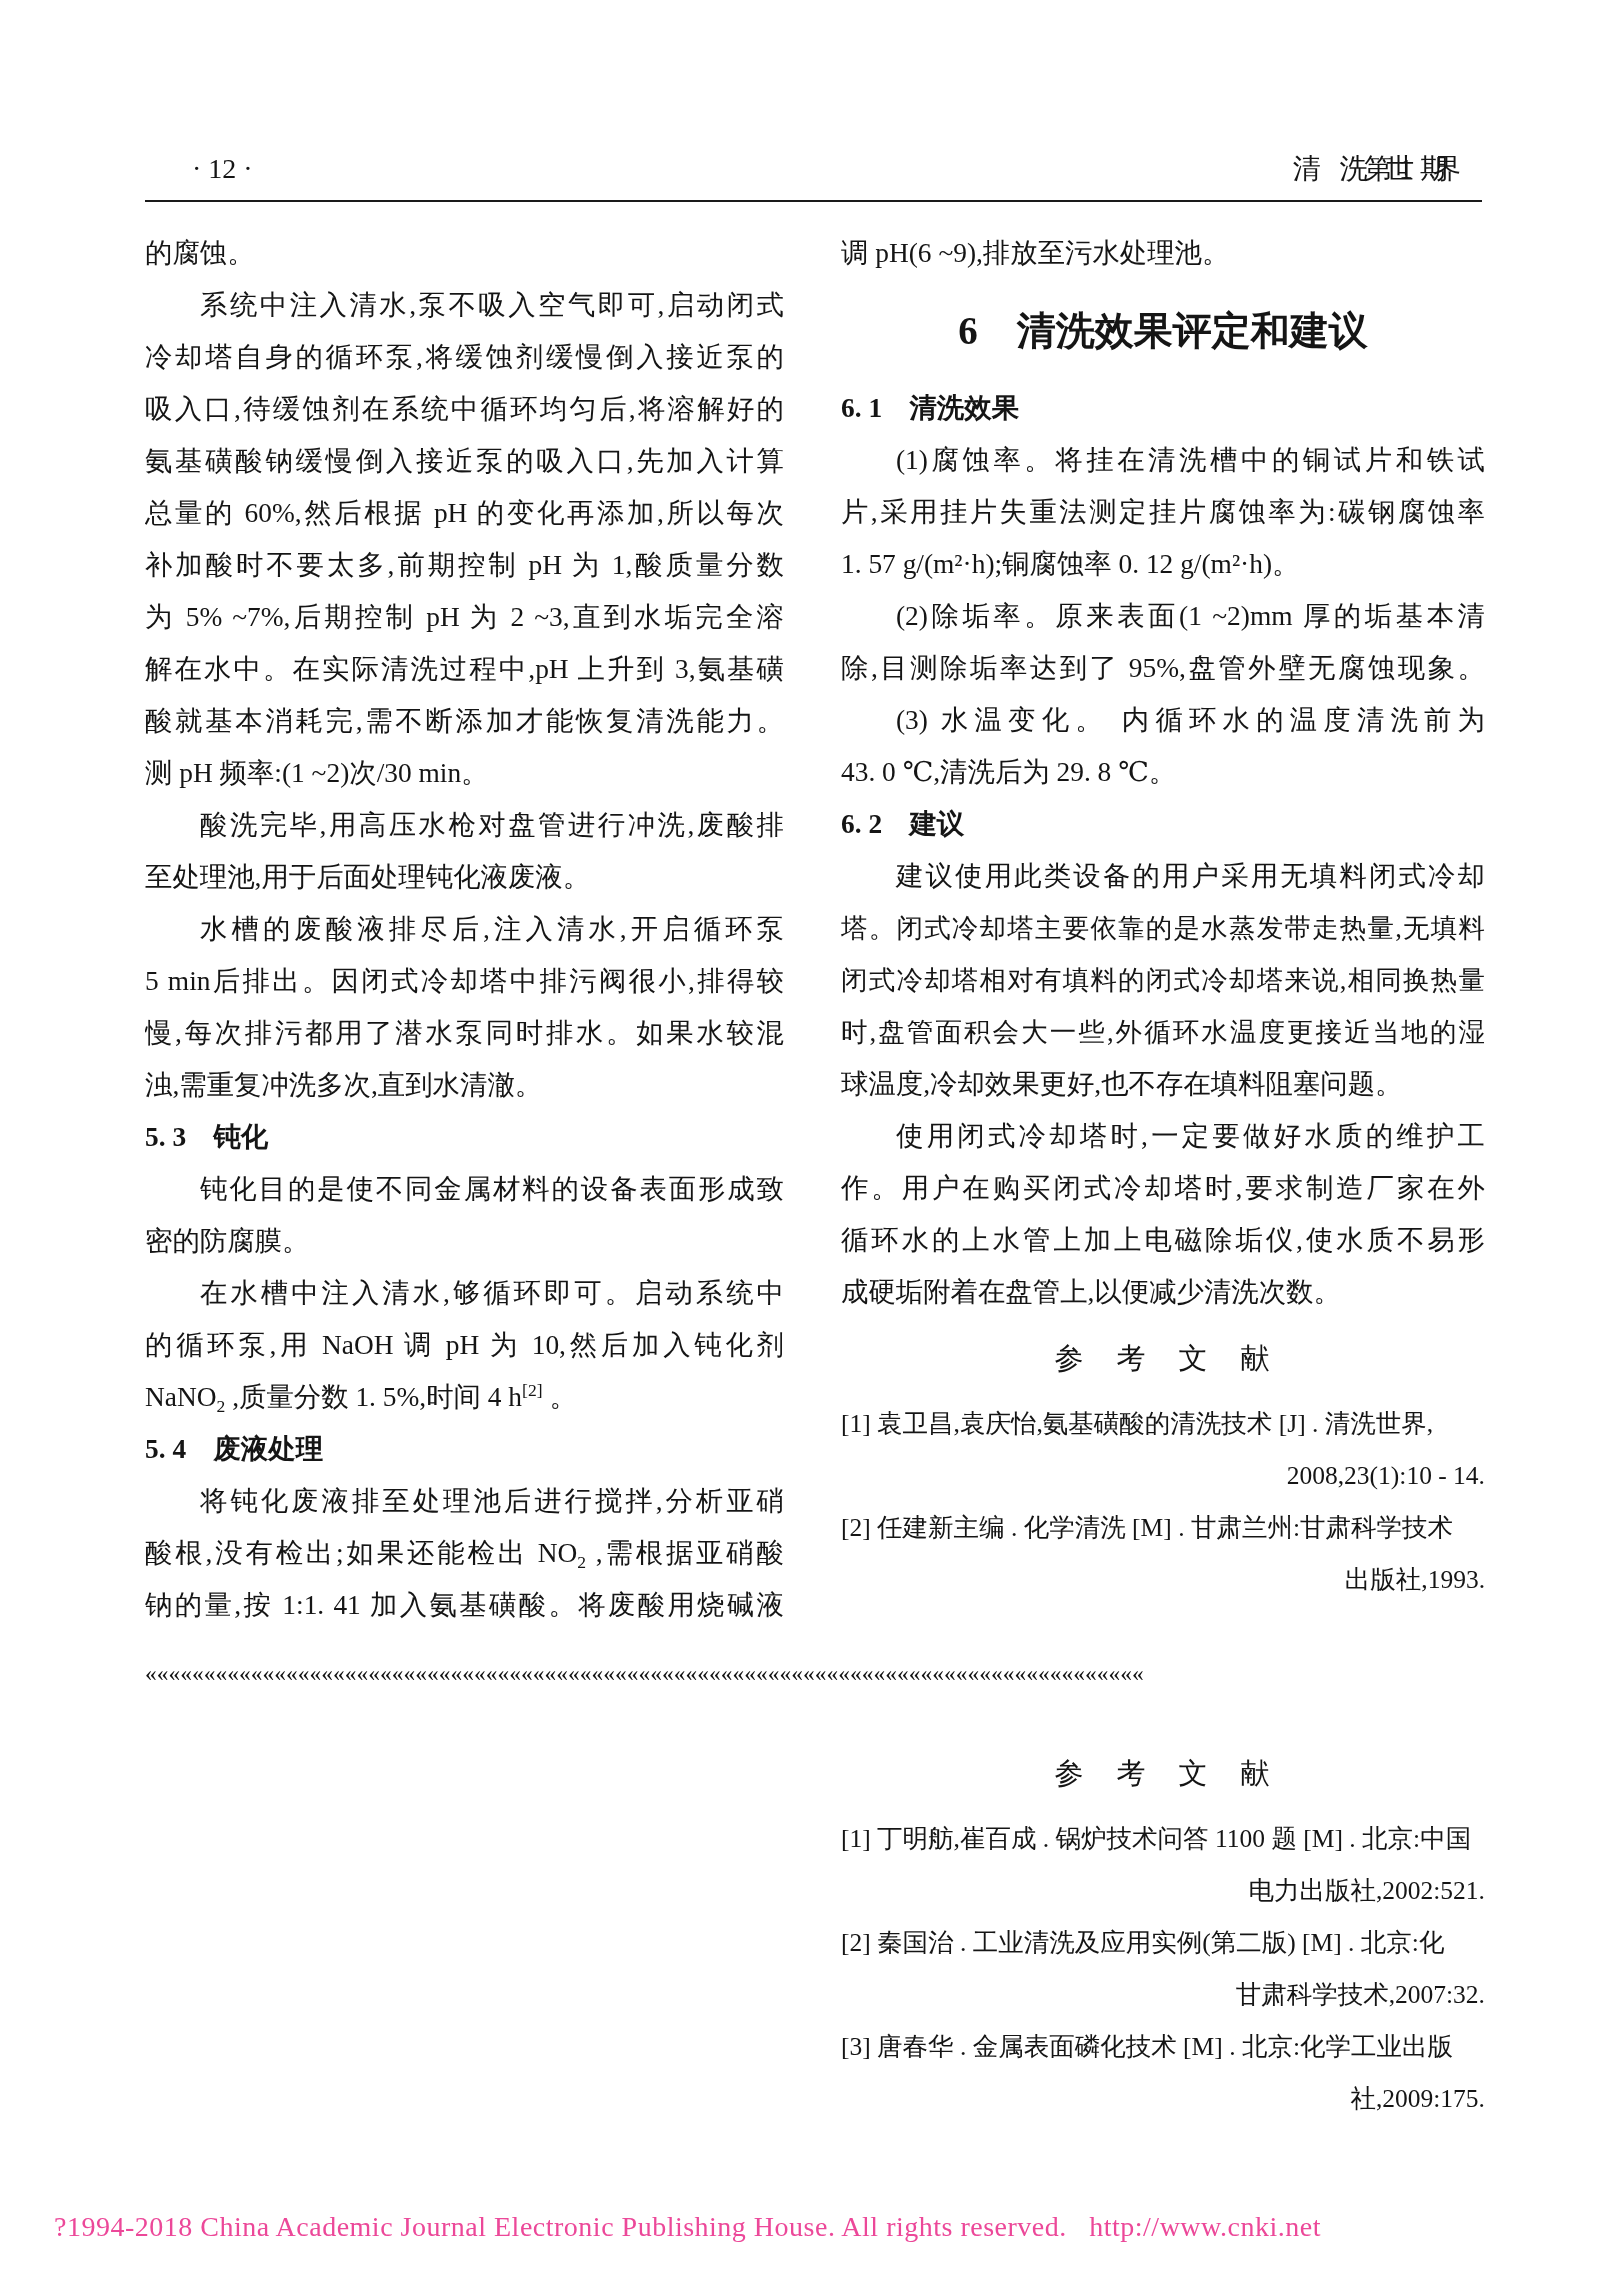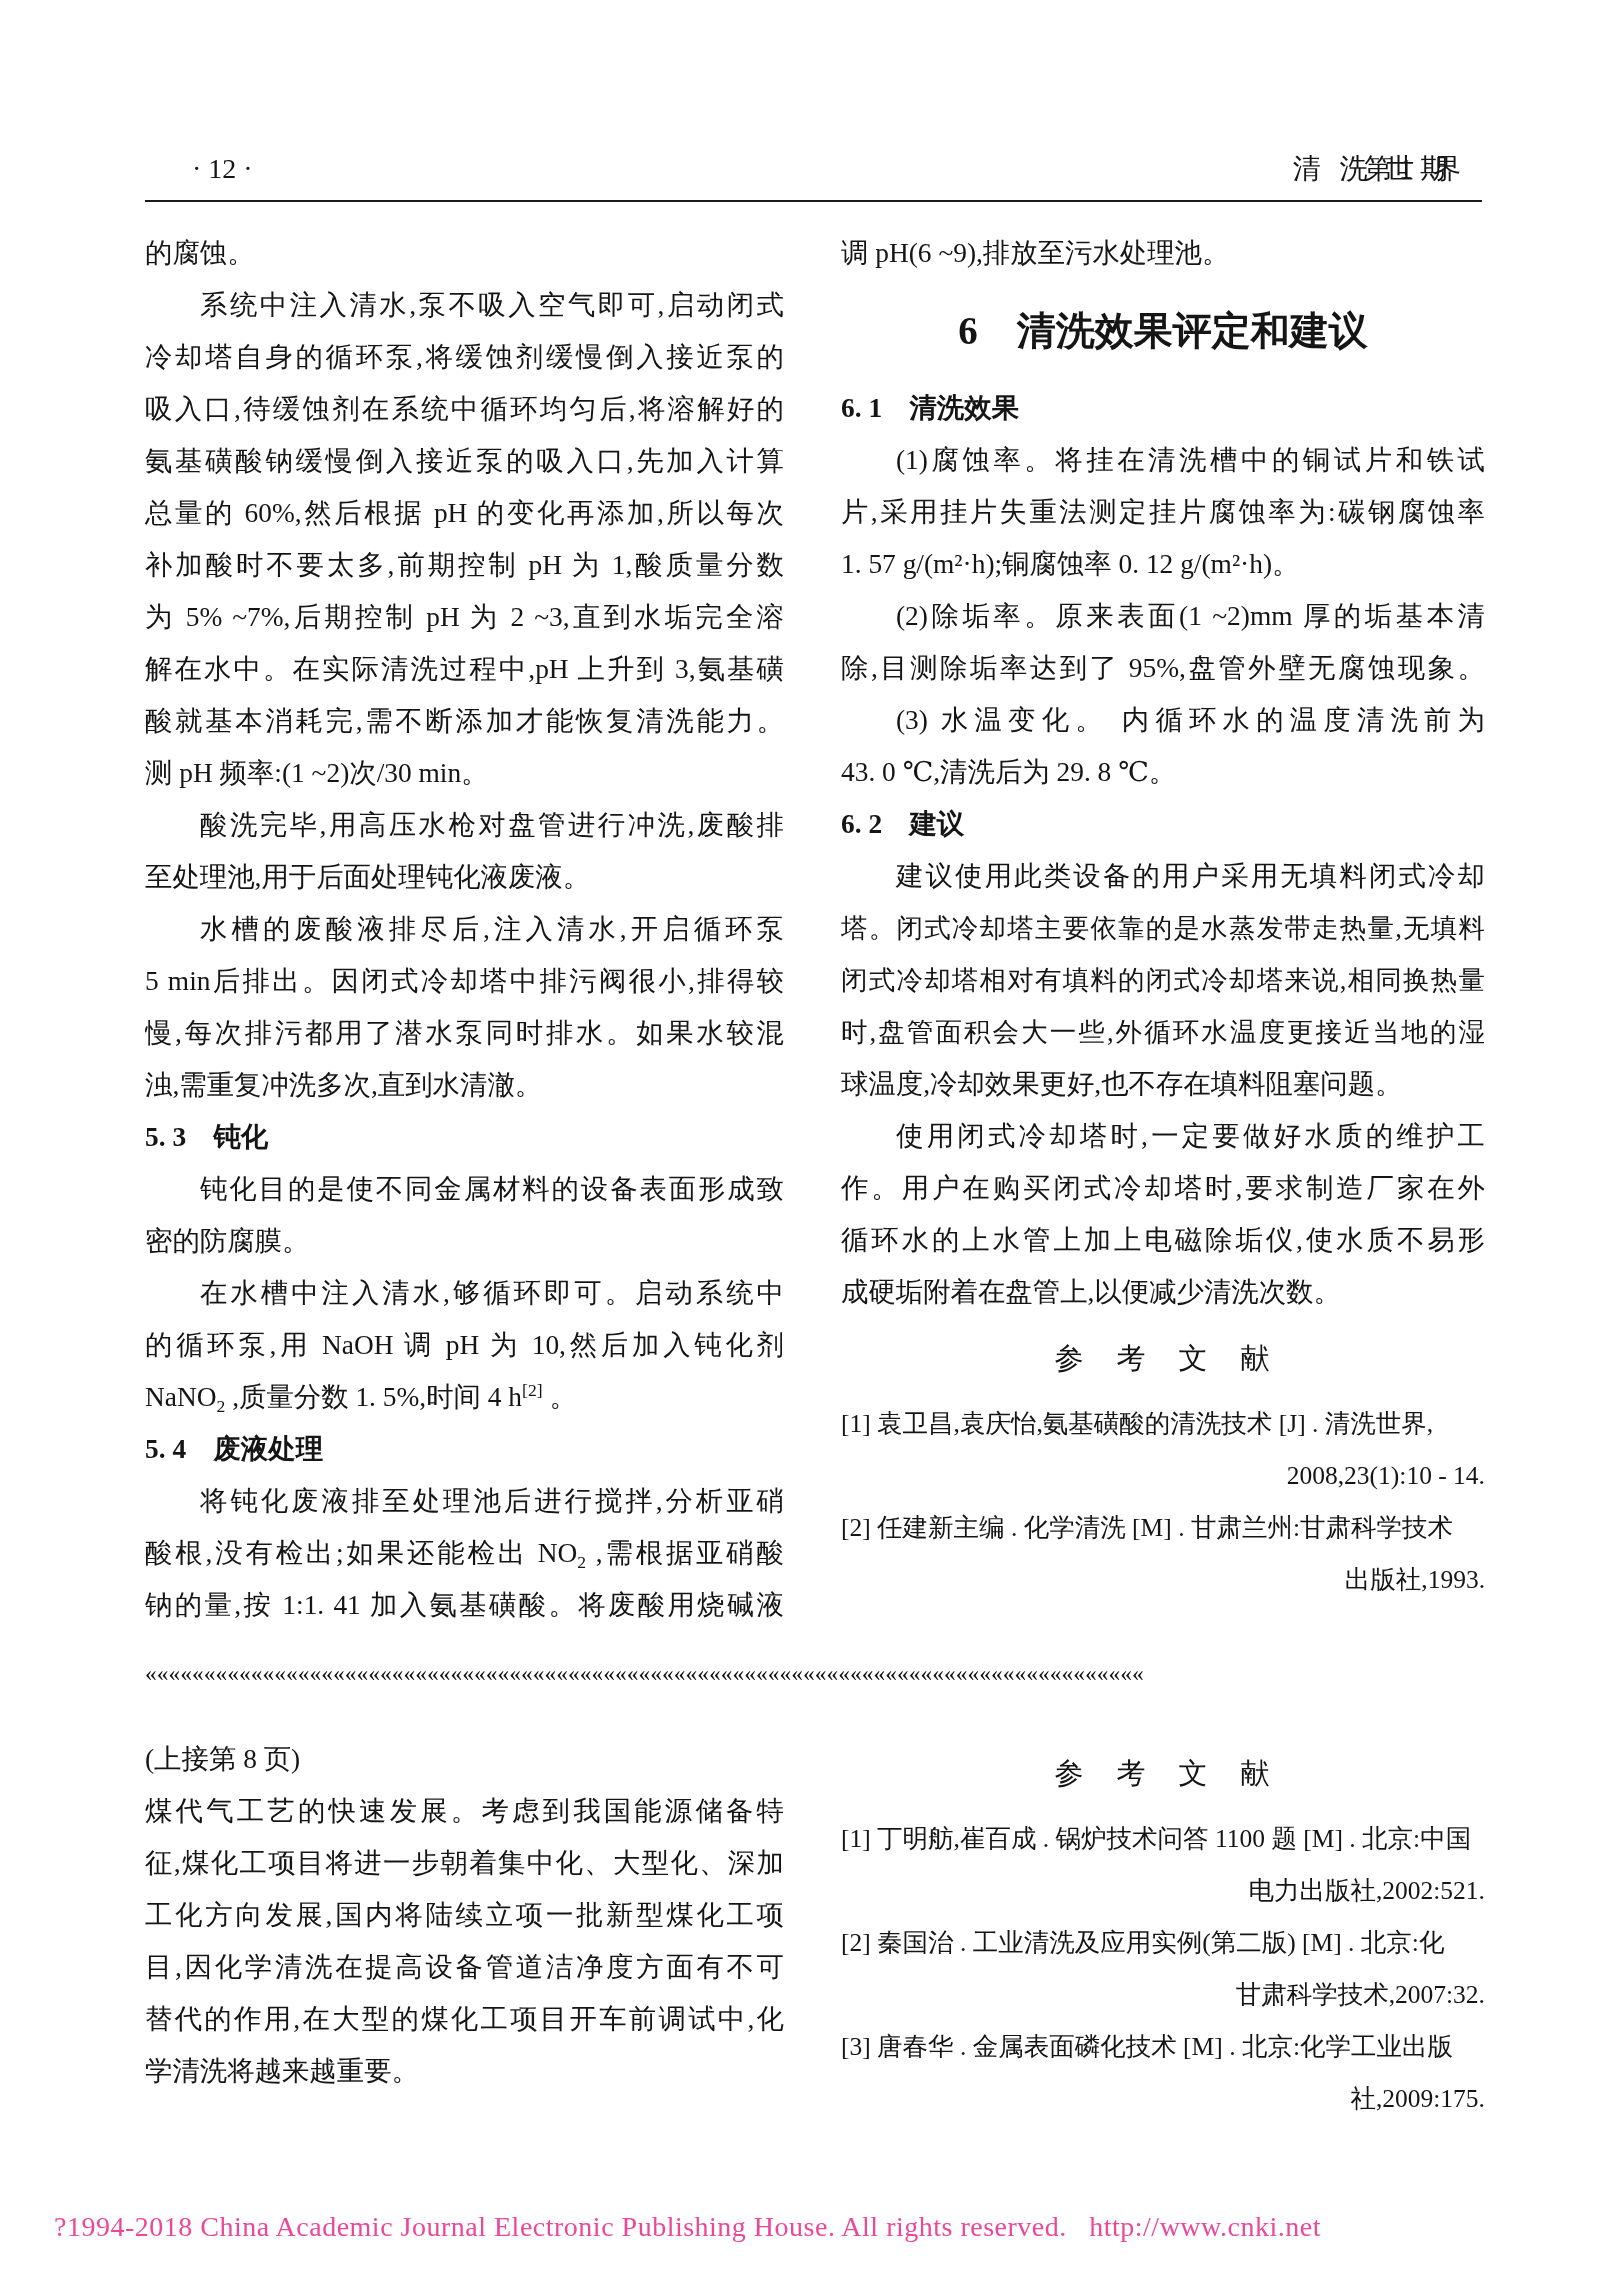--- a/index.html
+++ b/index.html
@@ -110,29 +110,20 @@
       <div class="ln p">成硬垢附着在盘管上,以便减少清洗次数。</div>
       <div class="ln refh">参　考　文　献</div>
       <div class="ln ref1">[1] 袁卫昌,袁庆怡,氨基磺酸的清洗技术 [J] . 清洗世界,</div>
       <div class="ln ref2">2008,23(1):10 - 14.</div>
       <div class="ln ref1">[2] 任建新主编 . 化学清洗 [M] . 甘肃兰州:甘肃科学技术</div>
       <div class="ln ref2">出版社,1993.</div>
     </div>
 
   <div class="divider">«««««««««««««««««««««««««««««««««««««««««««««««««««««««««««««««««««««««««««««««««««««</div>
 
-  <div class="col col-bl">
-      <div class="ln p">(上接第 8 页)</div>
-      <div class="ln pj">煤代气工艺的快速发展。考虑到我国能源储备特</div>
-      <div class="ln pj">征,煤化工项目将进一步朝着集中化、大型化、深加</div>
-      <div class="ln pj">工化方向发展,国内将陆续立项一批新型煤化工项</div>
-      <div class="ln pj">目,因化学清洗在提高设备管道洁净度方面有不可</div>
-      <div class="ln pj">替代的作用,在大型的煤化工项目开车前调试中,化</div>
-      <div class="ln p">学清洗将越来越重要。</div>
-    </div>
   <div class="col col-br">
       <div class="ln refh">参　考　文　献</div>
       <div class="ln ref1">[1] 丁明舫,崔百成 . 锅炉技术问答 1100 题 [M] . 北京:中国</div>
       <div class="ln ref2">电力出版社,2002:521.</div>
       <div class="ln ref1">[2] 秦国治 . 工业清洗及应用实例(第二版) [M] . 北京:化</div>
       <div class="ln ref2">甘肃科学技术,2007:32.</div>
       <div class="ln ref1">[3] 唐春华 . 金属表面磷化技术 [M] . 北京:化学工业出版</div>
       <div class="ln ref2">社,2009:175.</div>
     </div>
 

